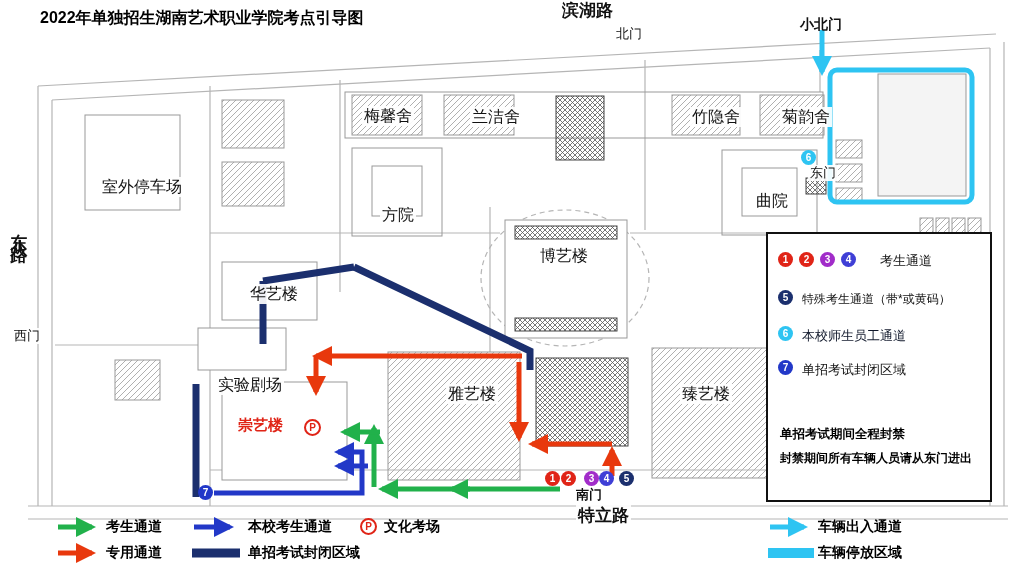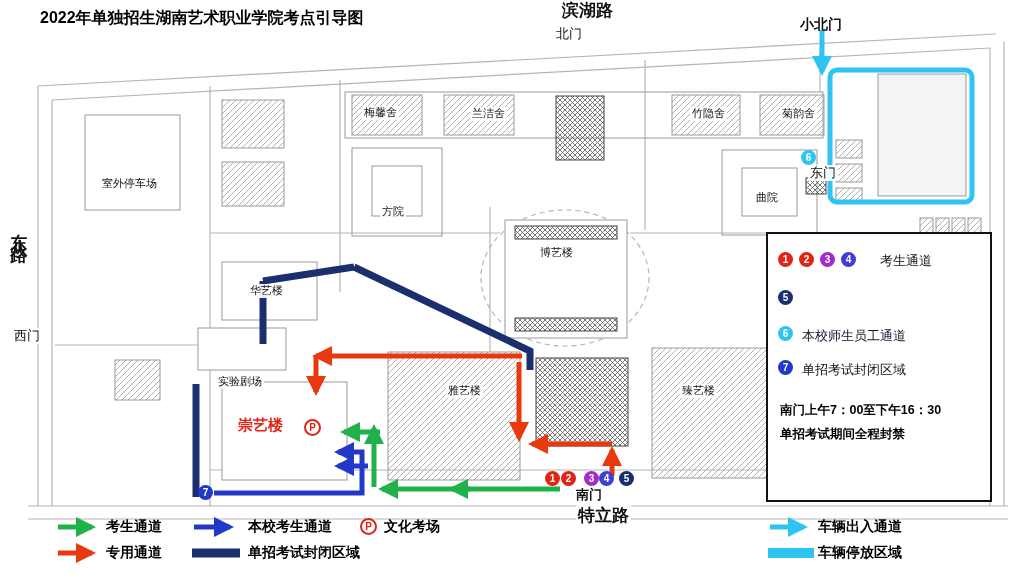--- a/index.html
+++ b/index.html
@@ -1,20 +1,20 @@
 <!DOCTYPE html>
 <html><head>
 <meta charset="utf-8">
 <style>
   html,body{margin:0;padding:0;background:#fff;}
   .stage{position:relative;width:1024px;height:579px;background:#fff;overflow:hidden;
          font-family:"Liberation Sans","DejaVu Sans",sans-serif;}
   svg.map{position:absolute;left:0;top:0;z-index:1;}
   .title{position:absolute;left:40px;top:8px;font-size:16px;font-weight:700;color:#000;z-index:4;white-space:nowrap;}
-  .lbl{position:absolute;white-space:nowrap;color:#111;font-size:11px;line-height:1.25;
+  .lbl{position:absolute;white-space:nowrap;color:#111;font-size:16px;line-height:1.25;
        background:rgba(255,255,255,.92);padding:0 2px;z-index:4;}
   .plain{background:transparent;}
   .road{font-size:17px;font-weight:700;}
   .gate{font-size:13px;}
   .vert{writing-mode:vertical-rl;text-orientation:upright;letter-spacing:6px;background:transparent;}
   .chong{font-size:15px;font-weight:700;background:transparent;}
   .mk{position:absolute;width:15px;height:15px;border-radius:50%;color:#fff;font-size:10px;font-weight:700;
       line-height:15px;text-align:center;z-index:6;}
   .picon{position:absolute;width:13px;height:13px;border:2px solid #e02417;border-radius:50%;background:#fff;
          font-size:10px;font-weight:700;line-height:13px;text-align:center;z-index:6;}
@@ -139,21 +139,21 @@
       <path d="M192,553 L240,553" stroke-width="9" style="stroke: rgb(27, 47, 110);"></path>
       <path d="M770,527 L804,527" stroke-width="5" marker-end="url(#ah-cyan)" style="stroke: rgb(46, 196, 242);"></path>
       <path d="M768,553 L814,553" stroke-width="10" style="stroke: rgb(46, 196, 242);"></path>
     </g>
   </svg>
 
   <div class="title">2022年单独招生湖南艺术职业学院考点引导图</div>
   <div class="lbl road plain" style="left:560px;top:0;">滨湖路</div>
   <div class="lbl road vert" style="left:6px;top:220px;">东八路</div>
   <div class="lbl road" style="left:556px;top:505px;margin-left:20px;">特立路</div>
-  <div class="lbl gate plain" style="left:554px;top:26px;text-align:right;">北门</div>
+  <div class="lbl gate plain" style="left:614px;top:26px;text-align:right;">北门</div>
   <div class="lbl gate plain" style="left:798px;top:16px;font-weight:700;font-size:14px;">小北门</div>
   <div class="lbl gate" style="left:808px;top:165px;">东门</div>
   <div class="lbl gate" style="left:12px;top:328px;">西门</div>
   <div class="lbl gate" style="left:574px;top:487px;font-weight:700;">南门</div>
 
   <div class="lbl" style="left:100px;top:177px;">室外停车场</div>
   <div class="lbl" style="left:362px;top:106px;">梅馨舍</div>
   <div class="lbl" style="left:470px;top:107px;">兰洁舍</div>
   <div class="lbl" style="left:690px;top:107px;">竹隐舍</div>
   <div class="lbl" style="left:780px;top:107px;">菊韵舍</div>
@@ -178,29 +178,30 @@
   <div class="mk" style="left: 198px; top: 485px; background: rgb(34, 56, 200);">7</div>
 
   <div class="legendbox">
     <div class="mk" style="left: 10px; top: 18px; background: rgb(224, 36, 23);">1</div>
     <div class="mk" style="left: 31px; top: 18px; background: rgb(224, 36, 23);">2</div>
     <div class="mk" style="left: 52px; top: 18px; background: rgb(161, 44, 201);">3</div>
     <div class="mk" style="left: 73px; top: 18px; background: rgb(63, 63, 214);">4</div>
     <div class="lrow" style="left:112px;top:18px;">考生通道</div>
 
     <div class="mk" style="left: 10px; top: 56px; background: rgb(27, 47, 110);">5</div>
+    <div class="lrow small" style="left:34px;top:57px;">特殊考生通道（带*或黄码）</div>
 
     <div class="mk" style="left: 10px; top: 92px; background: rgb(46, 196, 242);">6</div>
     <div class="lrow" style="left: 34px; top: 93px; color: #0f172a;">本校师生员工通道</div>
 
     <div class="mk" style="left: 10px; top: 126px; background: rgb(34, 56, 200);">7</div>
     <div class="lrow" style="left:34px;top:127px;">单招考试封闭区域</div>
 
-    <div class="note" style="left:12px;top:168px;">南门上午7：00至下午16：30</div>
     <div class="note" style="left:12px;top:192px;">单招考试期间全程封禁</div>
+    <div class="note tight" style="left:12px;top:216px;">封禁期间所有车辆人员请从东门进出</div>
   </div>
 
   <div class="blg" style="left:106px;top:518px;">考生通道</div>
   <div class="blg" style="left:106px;top:544px;">专用通道</div>
   <div class="blg" style="left:248px;top:518px;">本校考生通道</div>
   <div class="blg" style="left:248px;top:544px;">单招考试封闭区域</div>
   <div class="blg" style="left:384px;top:518px;">文化考场</div>
   <div class="blg" style="left:818px;top:518px;">车辆出入通道</div>
   <div class="blg" style="left:818px;top:544px;">车辆停放区域</div>
 

